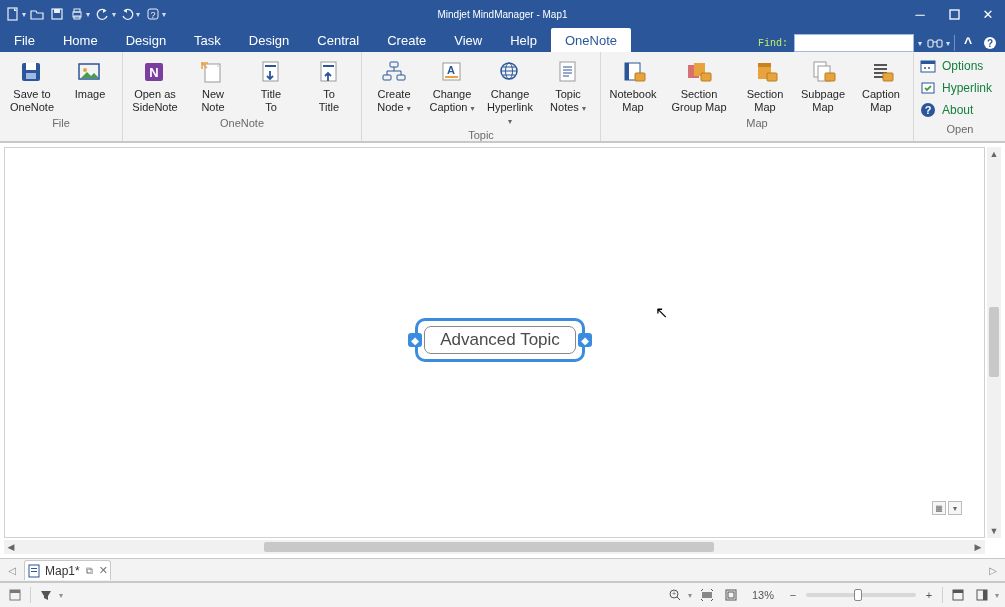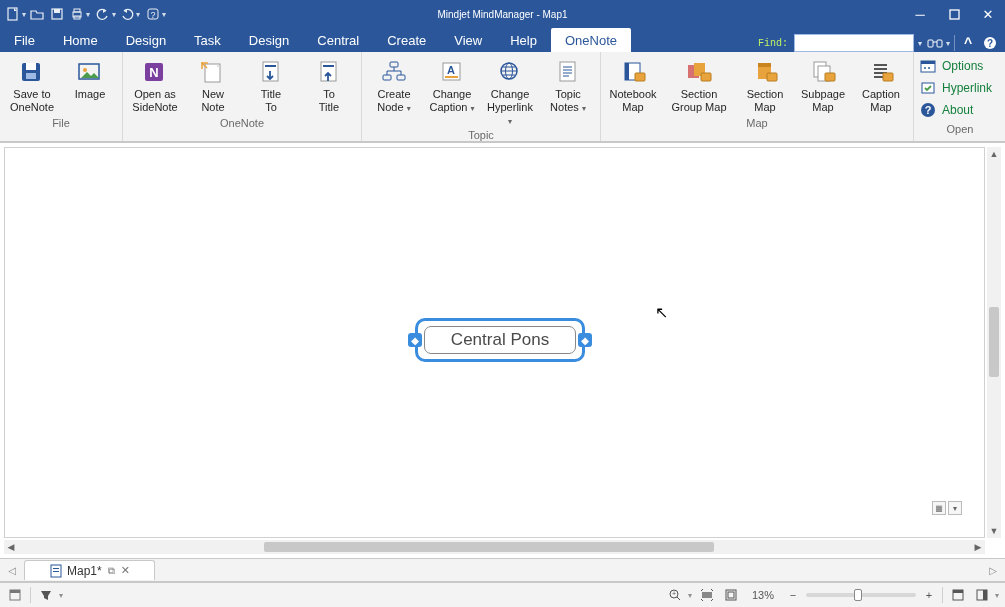--- a/index.html
+++ b/index.html
@@ -65,21 +65,21 @@
   
   .central{position:absolute;left:410px;top:170px;width:170px;height:44px;border:3px solid #3a8dde;border-radius:10px;background:#fff;display:flex;align-items:center;justify-content:center;font-size:17px;color:#4a4a4a;}
   .central-inner{position:absolute;left:6px;right:6px;top:5px;bottom:5px;border:1px solid #888;border-radius:7px;pointer-events:none;}
   .handle{position:absolute;width:14px;height:14px;background:#3a8dde;color:#fff;font-size:10px;display:flex;align-items:center;justify-content:center;border-radius:3px;}
   .handle.l{left:-10px;top:50%;transform:translateY(-50%);}
   .handle.r{right:-10px;top:50%;transform:translateY(-50%);}
   .cursor{position:absolute;left:650px;top:155px;font-size:16px;color:#000;pointer-events:none;}
   
   .maptabs{height:24px;background:#f3f3f3;border-top:1px solid var(--border);border-bottom:1px solid var(--border);display:flex;align-items:center;padding:0 4px;gap:4px;}
   .maptabs .navbtn{width:16px;text-align:center;color:#888;font-size:10px;}
-  .maptab{display:flex;align-items:center;gap:4px;height:20px;padding:0 24px;border:1px solid #c9c9c9;border-bottom:none;background:#fff;border-radius:3px 3px 0 0;font-size:12px;color:#333;}
+  .maptab{display:flex;align-items:center;gap:4px;height:20px;padding:0 2px;border:1px solid #c9c9c9;border-bottom:none;background:#fff;border-radius:3px 3px 0 0;font-size:12px;color:#333;}
   .maptab .docicon{width:14px;height:14px;display:flex;align-items:center;justify-content:center;color:var(--blue);}
   .maptab .close{color:#777;font-size:11px;margin-left:2px;}
   .maptab .ext{color:#777;font-size:10px;margin-left:2px;}
   .maptabs .spacer{flex:1;}
   
   .statusbar{height:25px;background:#f3f3f3;border-top:1px solid var(--border);display:flex;align-items:center;padding:0 6px;gap:6px;font-size:11px;color:#555;}
   .statusbar .sep{width:1px;height:16px;background:#d0d0d0;}
   .sbicon{width:18px;height:18px;display:flex;align-items:center;justify-content:center;color:#555;border:1px solid transparent;}
   .statusbar .spacer{flex:1;}
   .zoom-track{width:110px;height:4px;background:#d8d8d8;position:relative;border-radius:2px;}
@@ -407,21 +407,21 @@
           <span>About</span>
         </div>
       </div>
       <div class="glabel">Open</div>
     </div>
   </div>
 
 <div class="workspace">
   <div class="canvas">
     <div class="central">
-      <span>Central Pons</span>
+      <span>Advanced Topic</span>
       <div class="central-inner"></div>
       <div class="handle l">◆</div>
       <div class="handle r">◆</div>
     </div>
     <div class="cursor">↖</div>
     <div class="cornerbtns">
       <span>▦</span>
       <span>▾</span>
     </div>
   </div>

